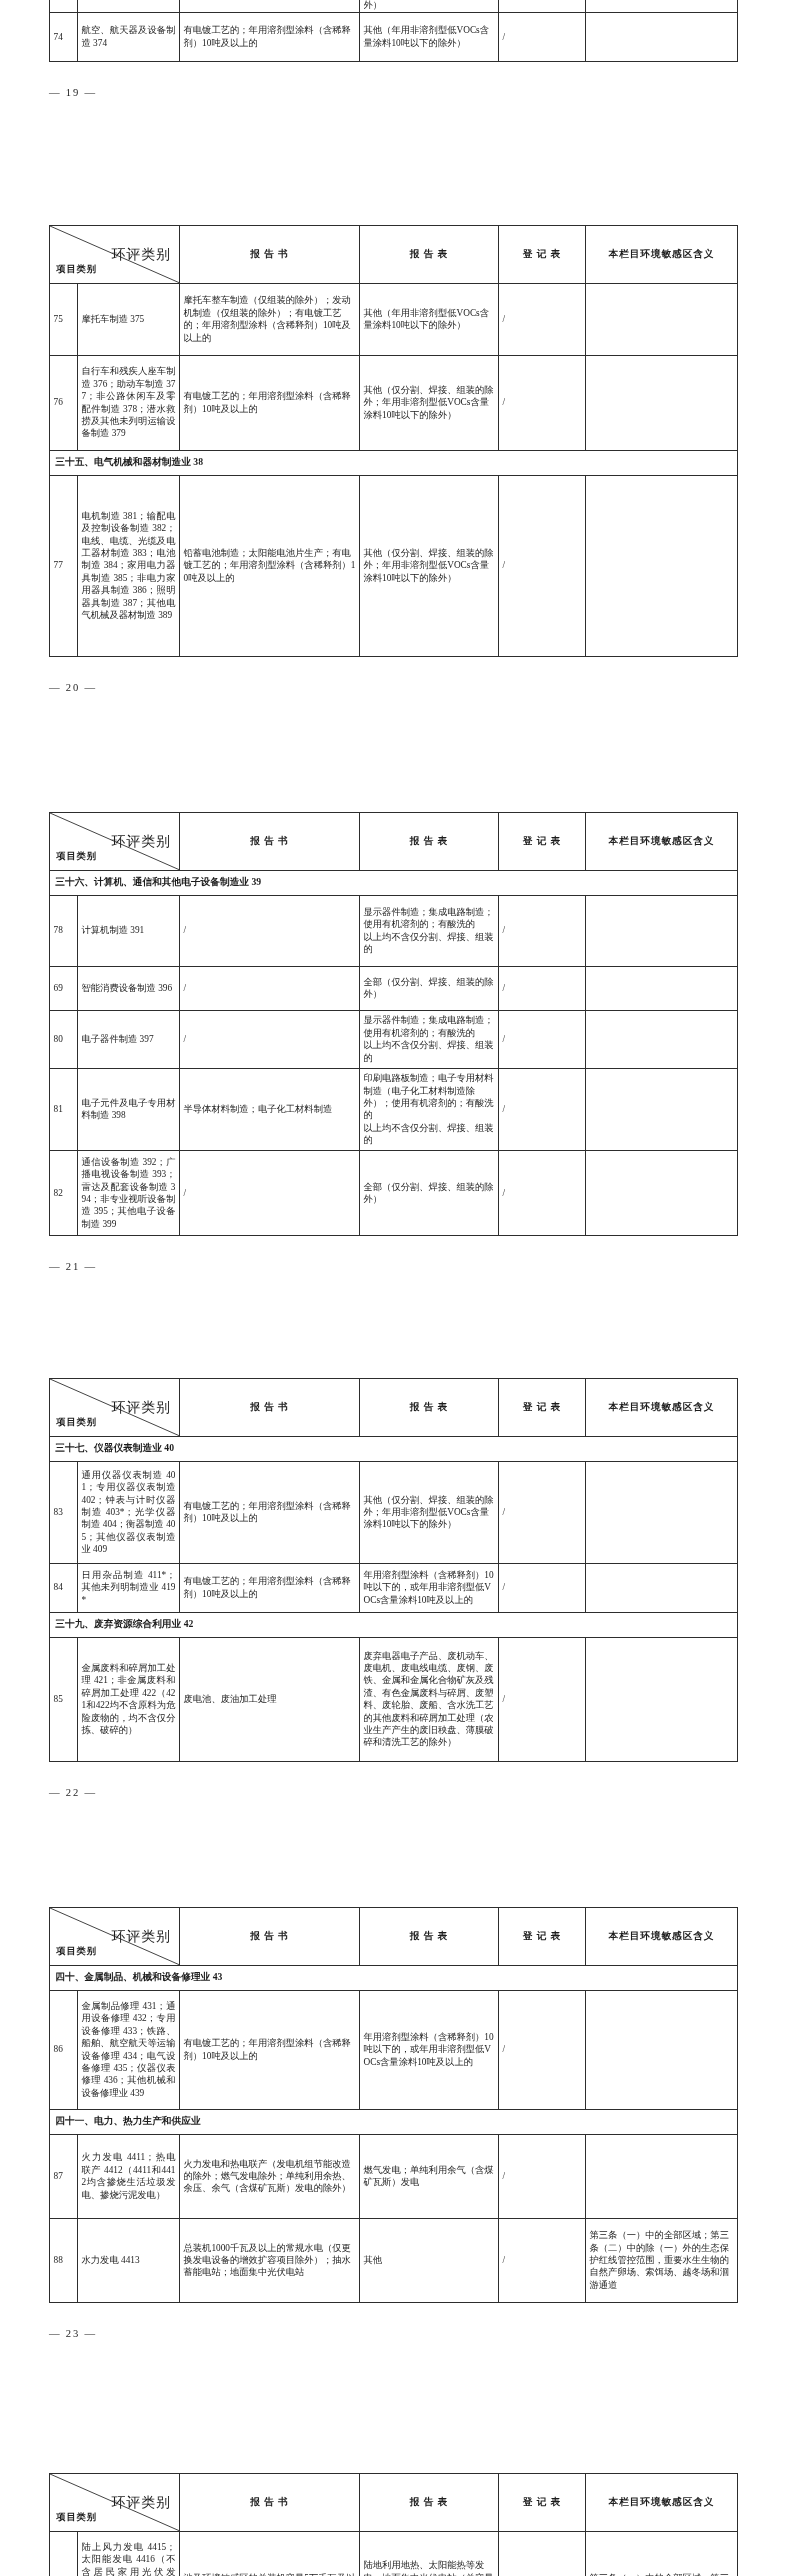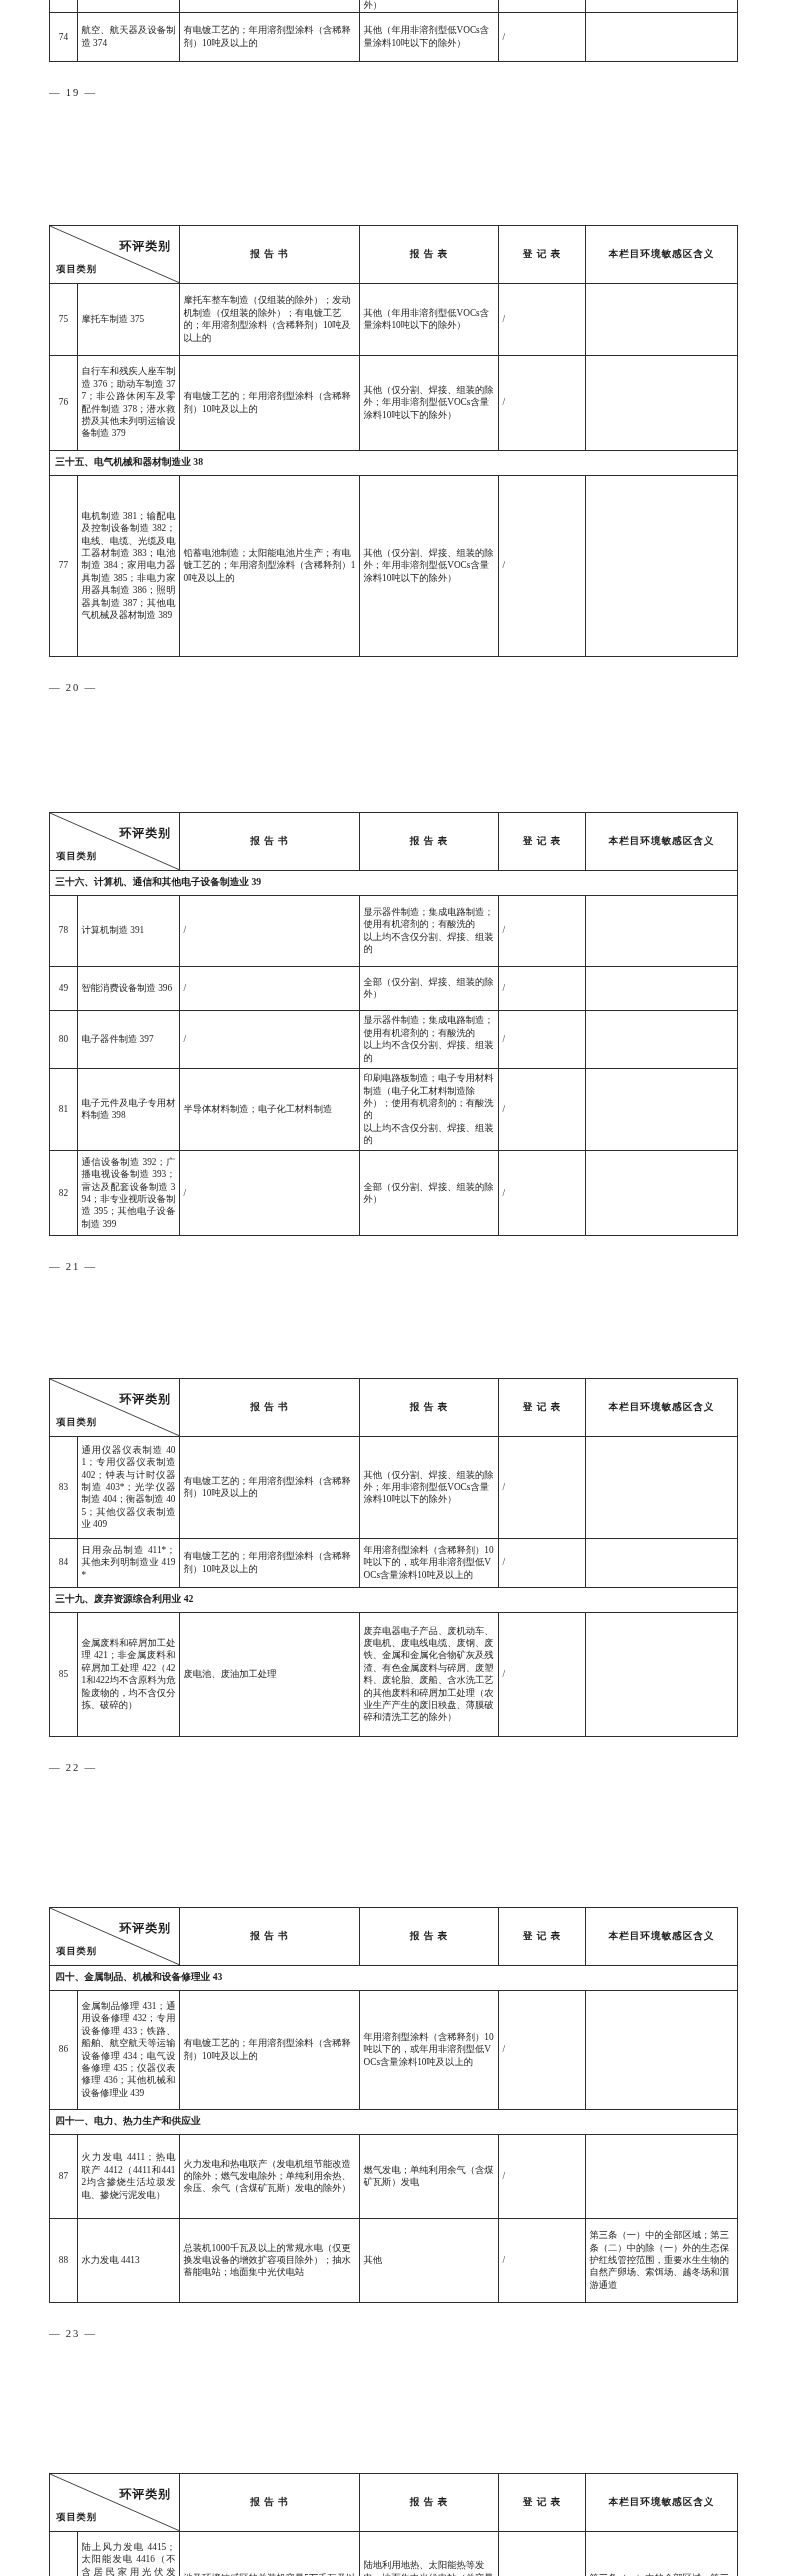--- a/index.html
+++ b/index.html
@@ -13,27 +13,27 @@
   table.eia {
     border-collapse:collapse; width:689px; table-layout:fixed;
     border:1.8px solid #161616;
   }
   table.eia td {
     border:0.9px solid #2d2d2d;
     font-size:9.3px; line-height:12.4px;
     padding:3.5px 3.5px; vertical-align:middle;
     word-break:break-all; white-space:pre-line;
   }
-  td.seq { text-align:center; padding:1.8px 0.9px; }
+  td.seq { padding:1.8px 0.9px; }
   td.cat { text-align:justify; }
   tr.sec td { font-weight:bold; font-size:9.7px; padding:4.4px 5.3px; height:25px; white-space:normal; }
   tr.hd td { font-weight:bold; font-size:9.7px; text-align:center; height:55px; letter-spacing:0.9px; }
   td.diag { position:relative; padding:0; letter-spacing:0; }
   .dline { position:absolute; left:0; top:0; width:100%; height:100%; }
-  .diag-top { position:absolute; top:14px; right:8px; font-weight:bold; font-size:12px; }
+  .diag-top { position:absolute; top:23px; right:8px; font-weight:normal; font-size:14px; }
   .diag-bot { position:absolute; bottom:7px; left:6.2px; font-weight:bold; font-size:9.3px; }
   table.cut-top { border-top:none; }
   table.cut-top tr:first-child td { border-top:none; }
   tr.cut td { height:12.4px; vertical-align:top; padding:0 3.5px; }
   tr.cut .clip { height:10.6px; overflow:hidden; line-height:11.5px; }
   .pagenum { width:689px; margin-top:25px; text-align:left; font-size:10.6px; color:#1f1f1f; letter-spacing:1.8px; }
   tr.h50 td{height:44px} tr.h55 td{height:49px} tr.h56 td{height:49px}
   tr.h66 td{height:58px} tr.h80 td{height:71px} tr.h82 td{height:72px}
   tr.h92 td{height:81px} tr.h95 td{height:84px} tr.h96 td{height:85px}
   tr.h108 td{height:95px} tr.h115 td{height:102px} tr.h120 td{height:106px}
@@ -162,21 +162,21 @@
       <tr class="h80">
         <td class="seq">78</td>
         <td class="cat">计算机制造 391</td>
         <td>/</td>
         <td>显示器件制造；集成电路制造；使用有机溶剂的；有酸洗的
 以上均不含仅分割、焊接、组装的</td>
         <td>/</td>
         <td></td>
       </tr>
       <tr class="h50">
-        <td class="seq">49</td>
+        <td class="seq">69</td>
         <td class="cat">智能消费设备制造 396</td>
         <td>/</td>
         <td>全部（仅分割、焊接、组装的除外）</td>
         <td>/</td>
         <td></td>
       </tr>
       <tr class="h66">
         <td class="seq">80</td>
         <td class="cat">电子器件制造 397</td>
         <td>/</td>
@@ -223,20 +223,23 @@
           <svg class="dline" viewBox="0 0 148 62" preserveAspectRatio="none">
                 <line x1="0" y1="0" x2="148" y2="62" stroke="#2d2d2d" stroke-width="1"></line>
               </svg>
           <span class="diag-top">环评类别</span>
           <span class="diag-bot">项目类别</span>
         </td>
         <td>报 告 书</td>
         <td>报 告 表</td>
         <td>登 记 表</td>
         <td>本栏目环境敏感区含义</td>
+      </tr>
+      <tr class="sec">
+        <td colspan="6">三十七、仪器仪表制造业 40</td>
       </tr>
       <tr class="h115">
         <td class="seq">83</td>
         <td class="cat">通用仪器仪表制造 401；专用仪器仪表制造 402；钟表与计时仪器制造 403*；光学仪器制造 404；衡器制造 405；其他仪器仪表制造业 409</td>
         <td>有电镀工艺的；年用溶剂型涂料（含稀释剂）10吨及以上的</td>
         <td>其他（仅分割、焊接、组装的除外；年用非溶剂型低VOCs含量涂料10吨以下的除外）</td>
         <td>/</td>
         <td></td>
       </tr>
       <tr class="h56">

